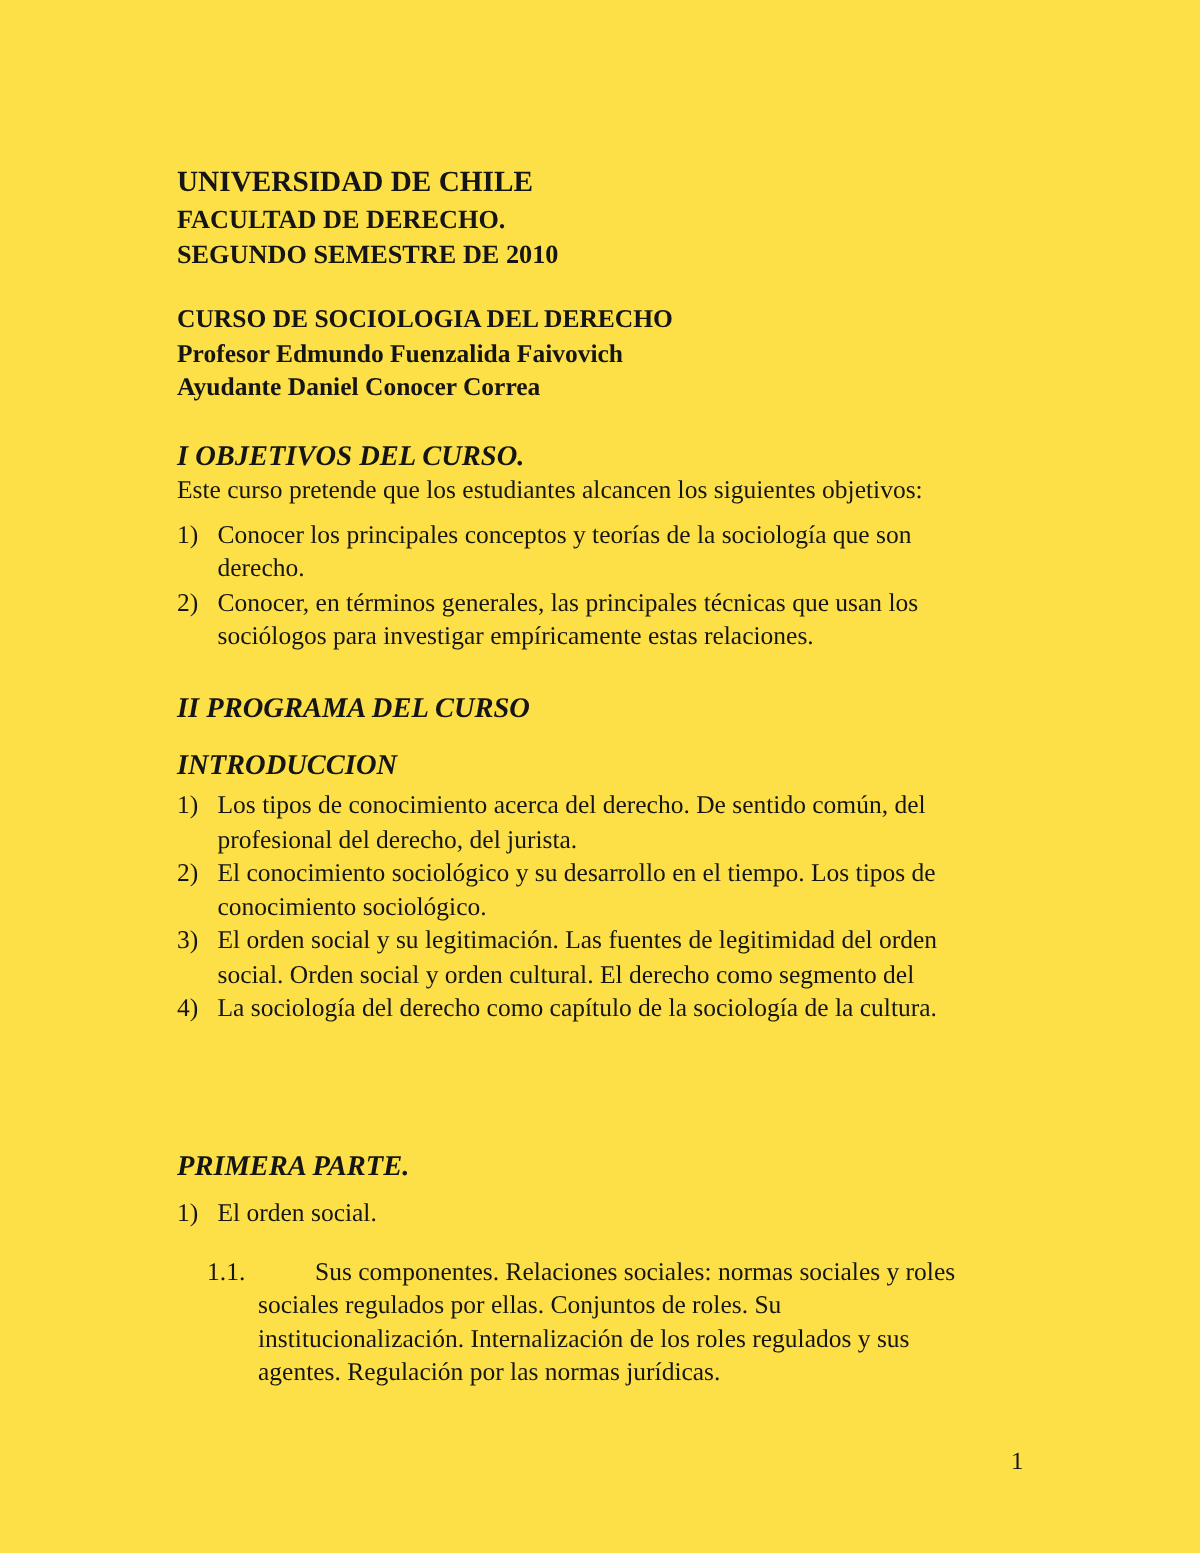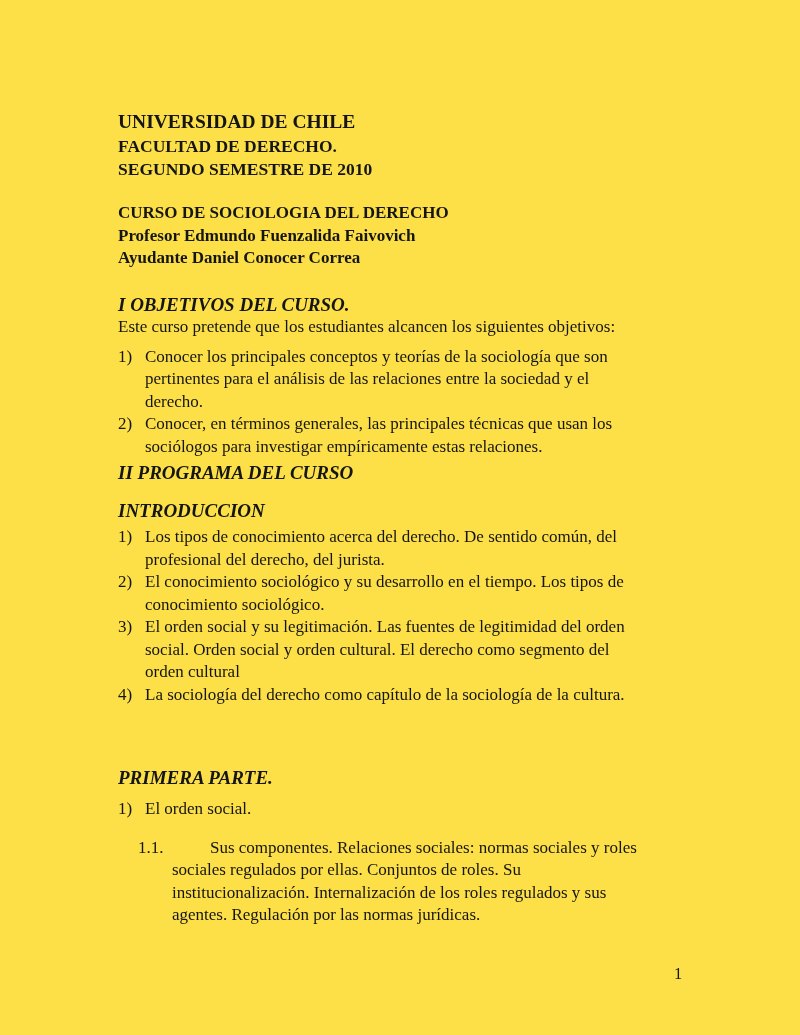--- a/index.html
+++ b/index.html
@@ -98,21 +98,20 @@
     <div class="course-ln">Ayudante Daniel Conocer Correa</div>
   </div>
 
   <div class="block" style="top:293px">
     <div class="sec-head">I OBJETIVOS DEL CURSO.</div>
     <div class="txt ln">Este curso pretende que los estudiantes alcancen los siguientes objetivos:</div>
     <div class="list mt-list-obj">
       <div class="li txt">
         <span class="num">1)</span>
         <div class="ln">Conocer los principales conceptos y teorías de la sociología que son</div>
-        <div class="ln">pertinentes para el análisis de las relaciones entre la sociedad y el</div>
         <div class="ln">derecho.</div>
       </div>
       <div class="li txt">
         <span class="num">2)</span>
         <div class="ln">Conocer, en términos generales, las principales técnicas que usan los</div>
         <div class="ln">sociólogos para investigar empíricamente estas relaciones.</div>
       </div>
     </div>
   </div>
 
@@ -127,21 +126,20 @@
       </div>
       <div class="li txt">
         <span class="num">2)</span>
         <div class="ln">El conocimiento sociológico y su desarrollo en el tiempo. Los tipos de</div>
         <div class="ln">conocimiento sociológico.</div>
       </div>
       <div class="li txt">
         <span class="num">3)</span>
         <div class="ln">El orden social y su legitimación. Las fuentes de legitimidad del orden</div>
         <div class="ln">social. Orden social y orden cultural. El derecho como segmento del</div>
-        <div class="ln">orden cultural</div>
       </div>
       <div class="li txt">
         <span class="num">4)</span>
         <div class="ln">La sociología del derecho como capítulo de la sociología de la cultura.</div>
       </div>
     </div>
   </div>
 
   <div class="block" style="top:766px">
     <div class="sec-head">PRIMERA PARTE.</div>

